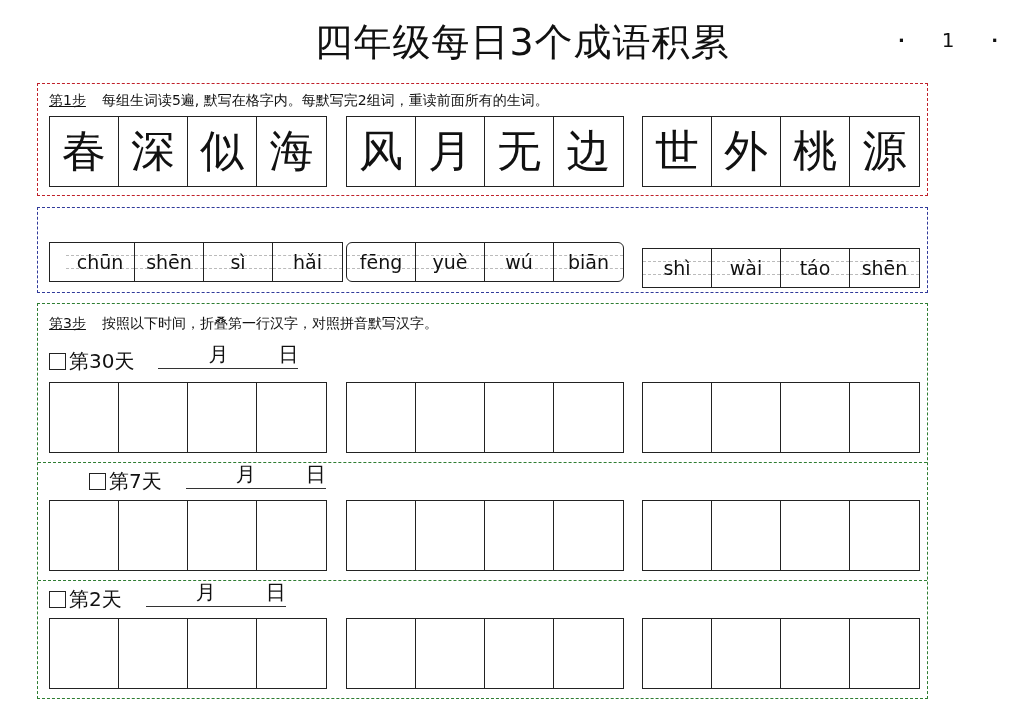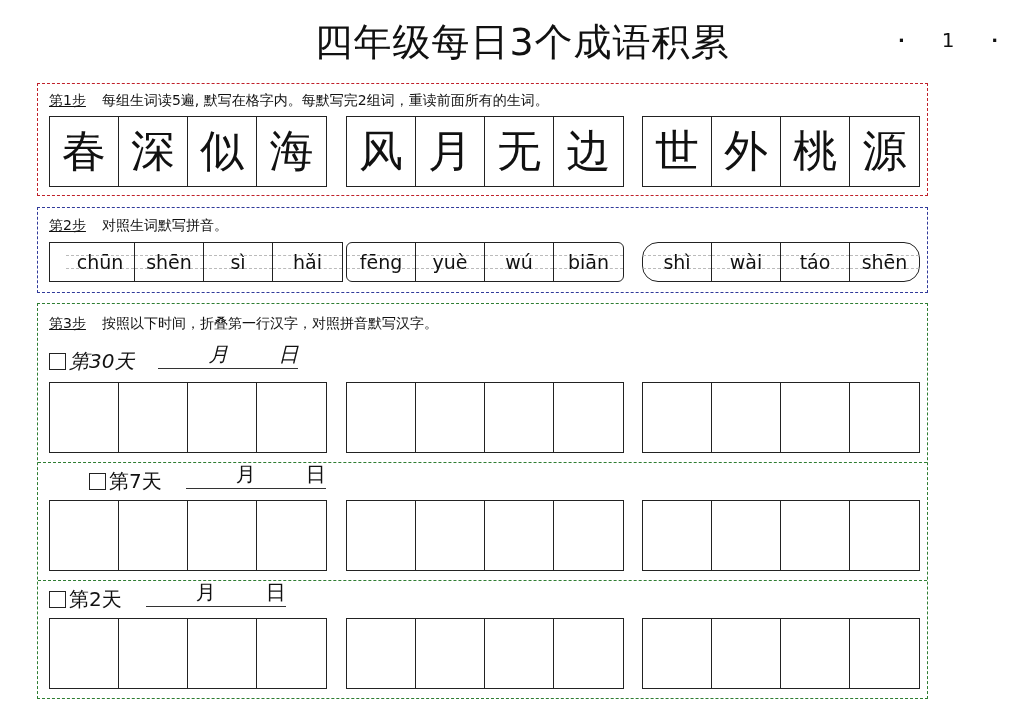--- a/index.html
+++ b/index.html
@@ -65,23 +65,20 @@
   </div>
   <div class="grid-group" style="left:604px; top:32px;">
     <div class="cell hanzi-cell">世</div>
     <div class="cell hanzi-cell">外</div>
     <div class="cell hanzi-cell">桃</div>
     <div class="cell hanzi-cell">源</div>
   </div>
 </div>
 
 <div class="section sec2">
-  <div class="step-row" style="top:9px;">
-    <span class="step-label">第2步</span><span>对照生词默写拼音。</span>
-  </div>
   <div class="grid-group" style="left:11px; top:34px;padding-left:16px;">
     <div class="cell pinyin-cell">
         <span>chūn</span>
       </div>
     <div class="cell pinyin-cell">
         <span>shēn</span>
       </div>
     <div class="cell pinyin-cell">
         <span>sì</span>
       </div>
@@ -96,21 +93,21 @@
     <div class="cell pinyin-cell">
         <span>yuè</span>
       </div>
     <div class="cell pinyin-cell">
         <span>wú</span>
       </div>
     <div class="cell pinyin-cell">
         <span>biān</span>
       </div>
   </div>
-  <div class="grid-group" style="left:604px; top:34px;border-radius:16px;">
+  <div class="grid-group" style="left:604px; top:40px;">
     <div class="cell pinyin-cell">
         <span>shì</span>
       </div>
     <div class="cell pinyin-cell">
         <span>wài</span>
       </div>
     <div class="cell pinyin-cell">
         <span>táo</span>
       </div>
     <div class="cell pinyin-cell">
@@ -118,21 +115,21 @@
       </div>
   </div>
 </div>
 
 <div class="section sec3">
   <div class="step-row" style="top:11px;">
     <span class="step-label">第3步</span><span>按照以下时间，折叠第一行汉字，对照拼音默写汉字。</span>
   </div>
 
   <div class="day-block" style="top:38px; height:118px;">
-    <div class="day-head" style="top:2px;font-style:italic;">
+    <div class="day-head" style="top:2px;">
       <span class="checkbox"></span>
       <span>第30天</span>
       <span class="date-line">
         <span class="gap1"></span>
           <span>月</span>
           <span class="gap2"></span>
           <span>日</span>
       </span>
     </div>
     <div class="grid-group" style="left:11px; top:40px;">

